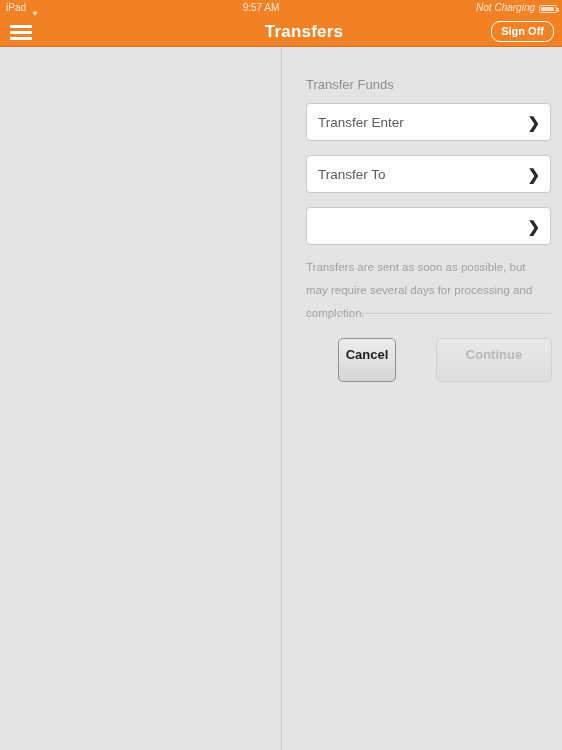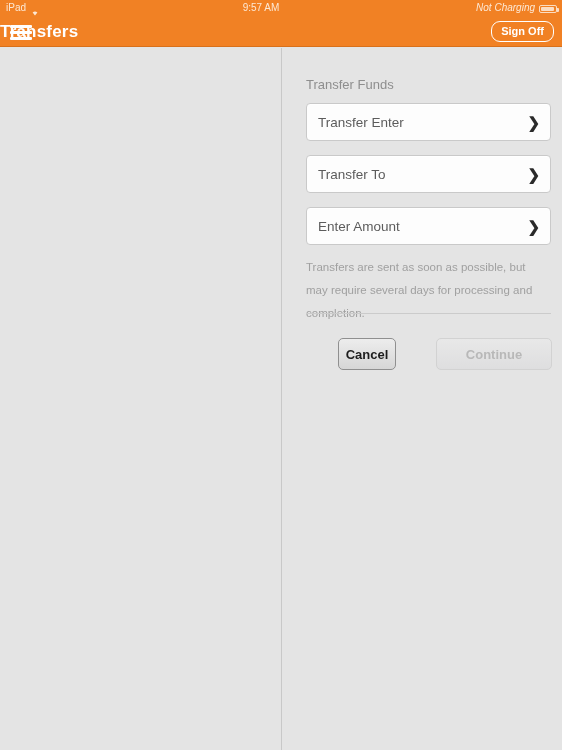--- a/index.html
+++ b/index.html
@@ -42,23 +42,24 @@
     background:#f18124; border-bottom:1px solid #d8701b;
   }
   .hamburger {
     position:absolute; left:8px; top:6px; width:26px; height:20px;
     display:flex; flex-direction:column; justify-content:center; gap:3px;
     cursor:pointer; padding:0 2px;
   }
   .hamburger span { display:block; height:3px; background:#ffffff; border-radius:1px; }
   .nav-title {
     position:absolute; left:0; width:562px; top:0; height:31px;
-    line-height:31px; text-align:left;
+    line-height:31px; text-align:center;
     color:#ffffff; font-size:17px; font-weight:bold;
     letter-spacing:.2px;
+    padding-left:46px;
   }
   .signoff {
     position:absolute; right:8px; top:5px;
     padding:3px 9px 4px; border:1px solid #ffffff; border-radius:9px;
     color:#ffffff; font-size:11px; font-weight:bold; background:transparent;
     cursor:pointer; line-height:1.1;
   }
 
   
   .left-pane {
@@ -102,21 +103,21 @@
     position:absolute; left:23px; top:265px; width:245px; height:1px;
     background:#cbcbcb;
   }
 
   
   .actions {
     position:absolute; left:23px; top:290px; width:246px;
     display:flex; gap:8px;
   }
   .btn {
-    height:32px; border-radius:5px;
+    height:44px; border-radius:5px;
     font-size:13px; font-weight:bold; text-align:center; line-height:31px;margin-left:32px;
   }
   .btn-cancel {
     width:79px;
     background:linear-gradient(#ededed,#d6d6d6);
     border:1px solid #8f8f8f;
     color:#1d1d1d; cursor:pointer;
   }
   .btn-continue {
     width:159px;
@@ -168,21 +169,20 @@
         <span class="row-label">Transfer Enter</span>
         <span class="chev">❯</span>
       </div>
 
       <div class="row">
         <span class="row-label">Transfer To</span>
         <span class="chev">❯</span>
       </div>
 
       <div class="row">
-        <span class="row-label">Enter Amount</span>
         <span class="chev">❯</span>
       </div>
 
     </div>
 
     <div class="note">Transfers are sent as soon as possible, but may require several days for processing and completion.</div>
 
     <div class="divider"></div>
 
     <div class="actions">

